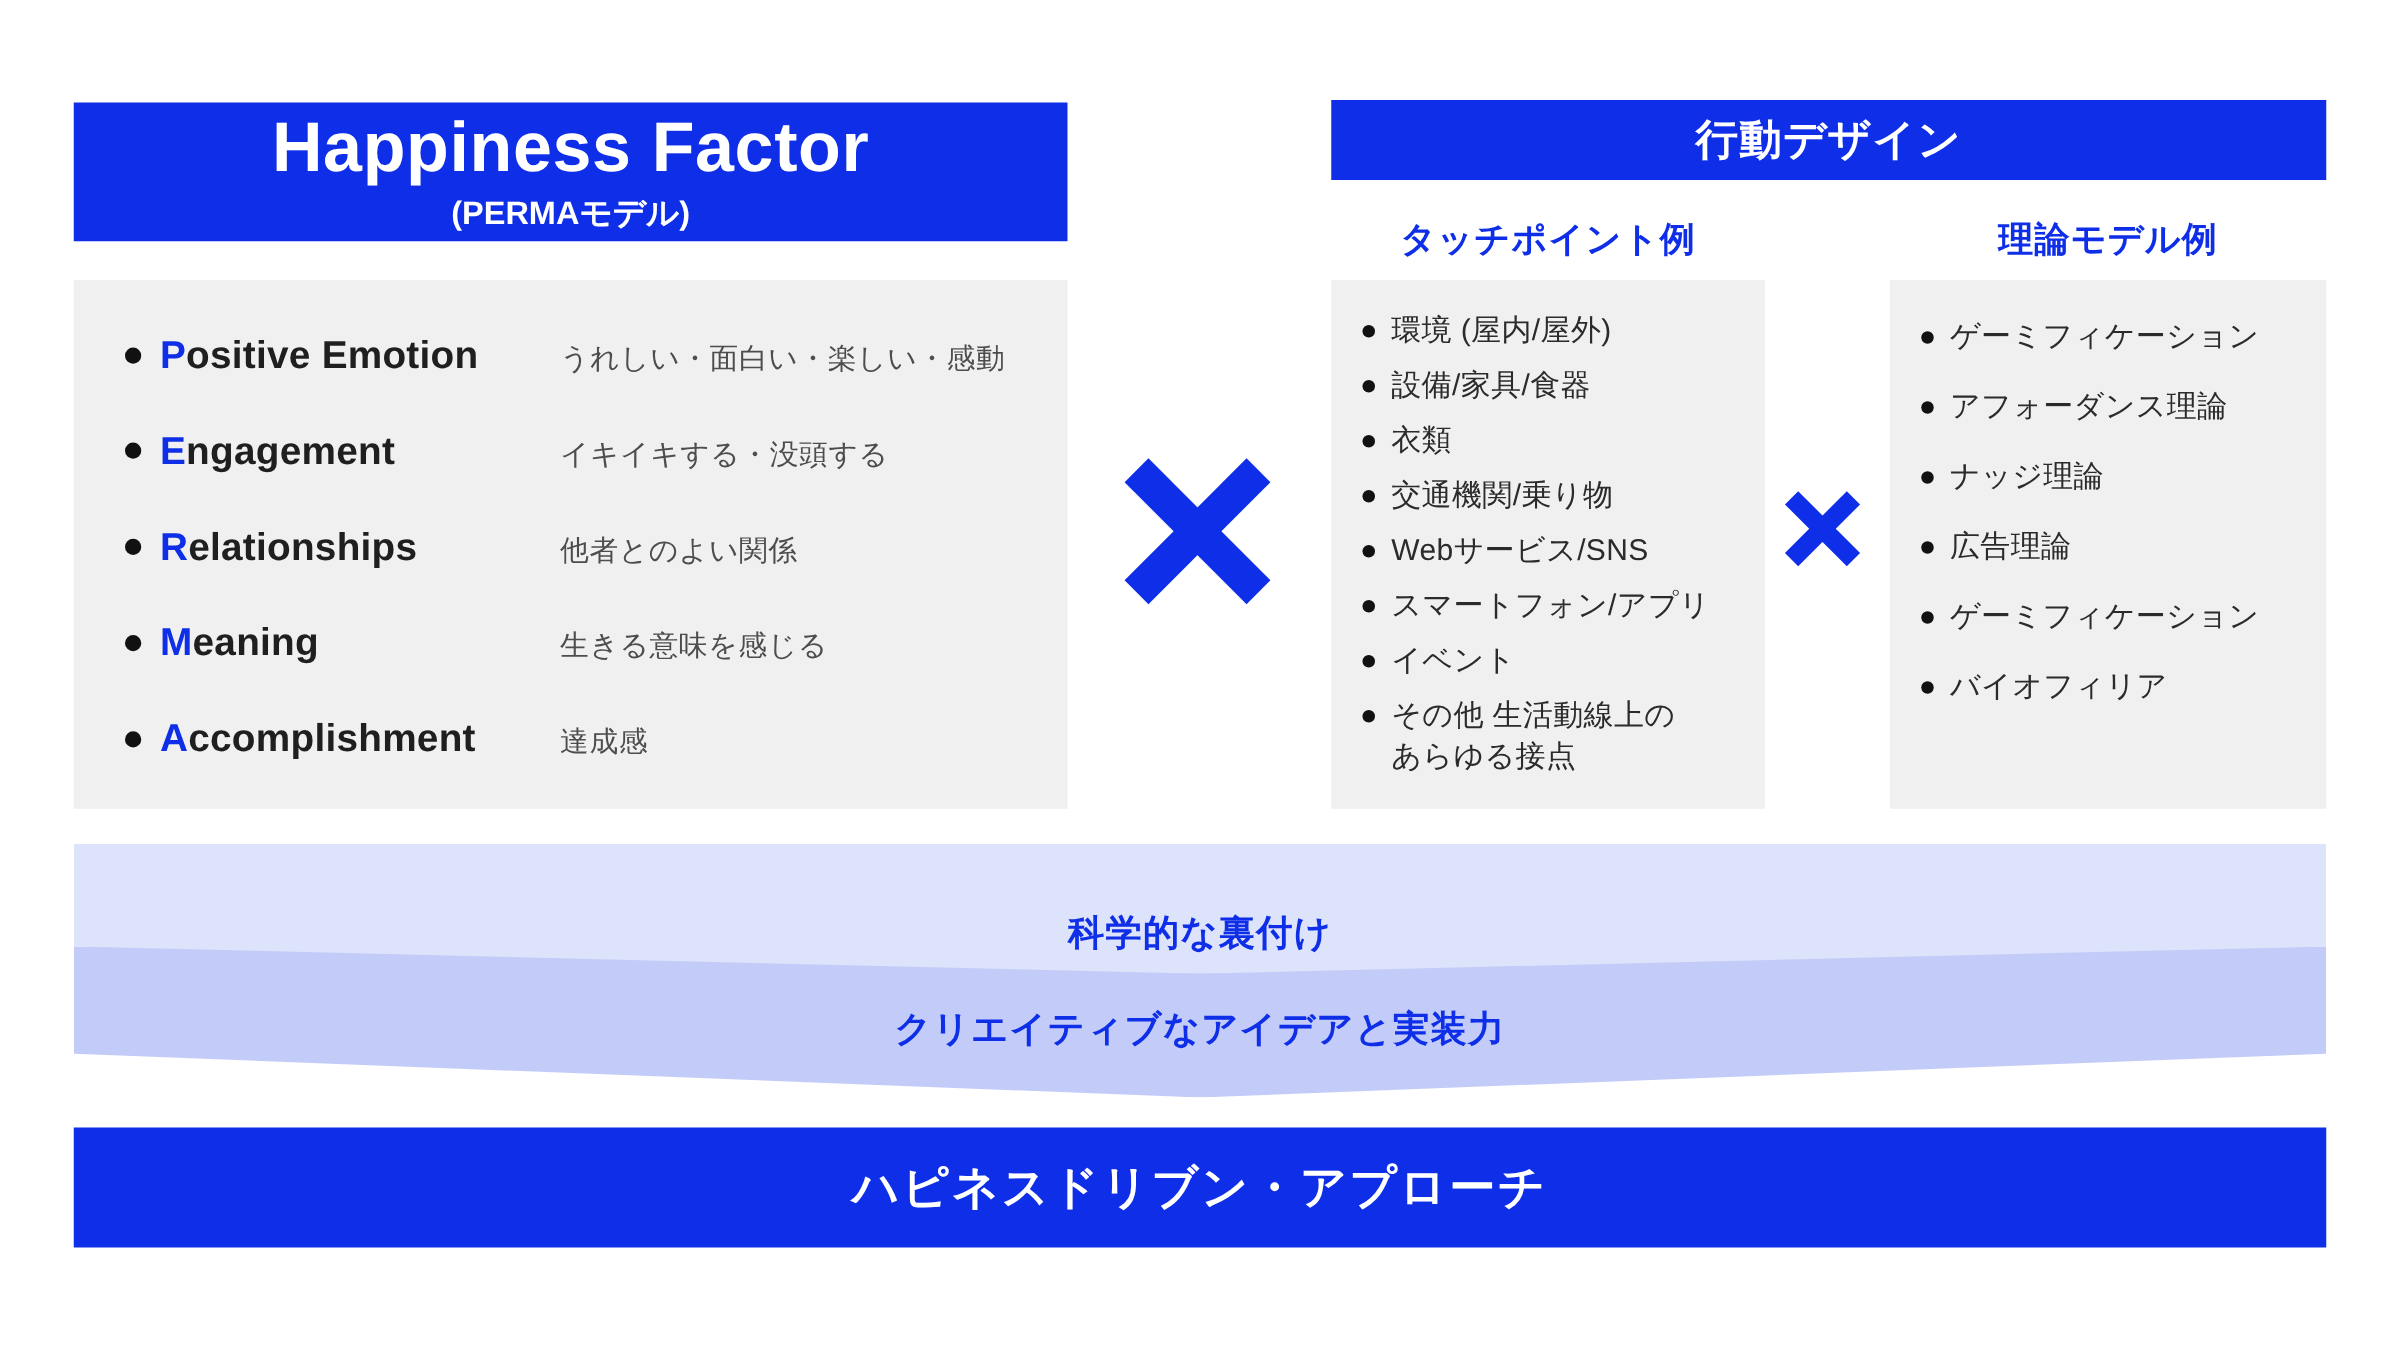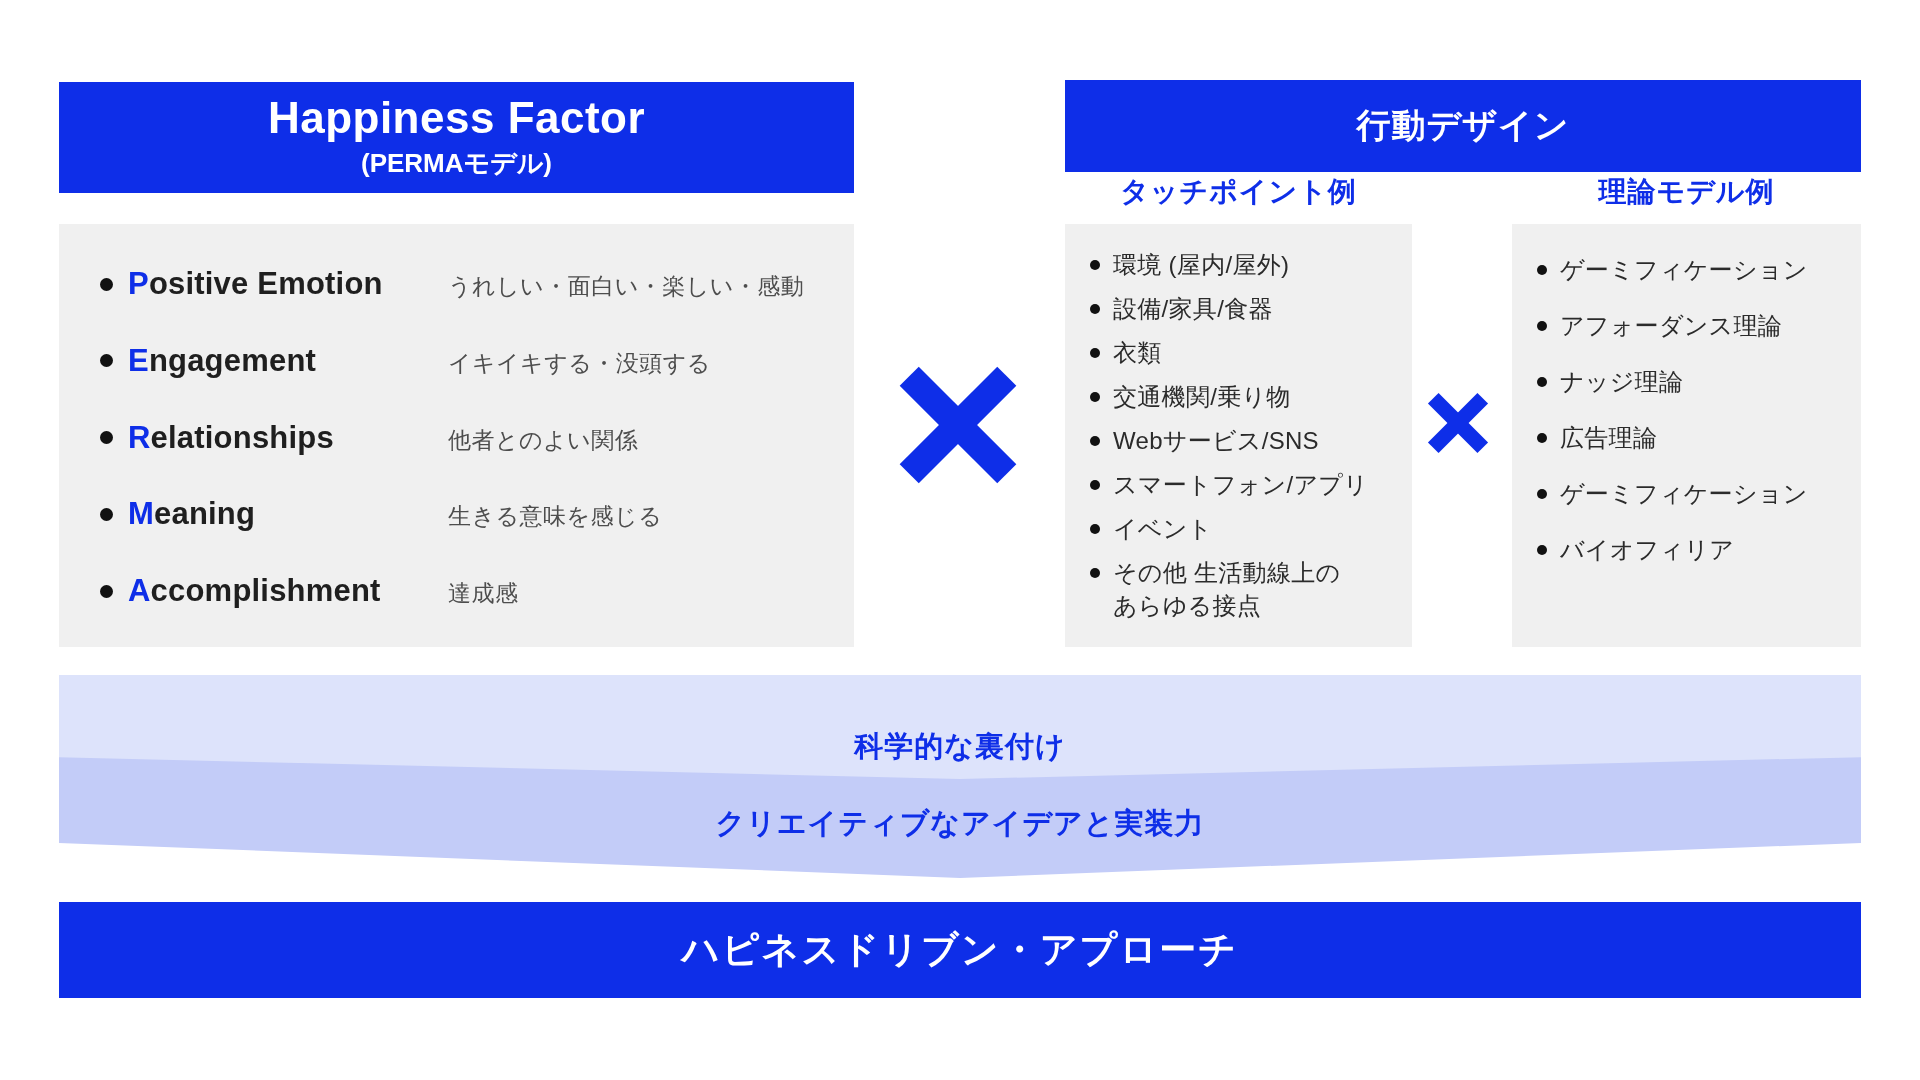--- a/index.html
+++ b/index.html
@@ -15,21 +15,21 @@
     font-family:"Liberation Sans", sans-serif;color:#1F1F1F;
   }
   .abs{position:absolute;}
 
   
   .header-left{
     left:59px;top:82px;width:795px;height:111px;background:var(--primary);
     display:flex;flex-direction:column;align-items:center;justify-content:center;
     color:#fff;text-align:center;
   }
-  .header-left .title{font-size:44px;font-weight:800;letter-spacing:.5px;line-height:1.1;}
+  .header-left .title{font-size:56px;font-weight:800;letter-spacing:.5px;line-height:1.1;}
   .header-left .subtitle{font-size:26px;font-weight:700;margin-top:4px;}
 
   .panel-left{
     left:59px;top:224px;width:795px;height:423px;background:var(--panel-gray);
     display:flex;flex-direction:column;justify-content:space-between;
     padding:42px 20px 38px 41px;
   }
   .perma-row{display:flex;align-items:baseline;}
   .perma-dot{
     width:13px;height:13px;border-radius:50%;background:#111;
@@ -46,21 +46,21 @@
   }
   .cross .bar.a{transform:translate(-50%,-50%) rotate(45deg);}
   .cross .bar.b{transform:translate(-50%,-50%) rotate(-45deg);}
   .cross-big{left:905px;top:372px;width:106px;height:106px;}
   .cross-big .bar{width:138px;height:27px;}
   .cross-small{left:1431px;top:396px;width:54px;height:54px;}
   .cross-small .bar{width:70px;height:15px;}
 
   
   .header-right{
-    left:1065px;top:80px;width:796px;height:92px;background:var(--primary);
+    left:1065px;top:80px;width:796px;height:64px;background:var(--primary);
     display:flex;align-items:center;justify-content:center;
     color:#fff;font-size:34px;font-weight:800;letter-spacing:1px;
   }
   .col-header{
     top:170px;height:44px;display:flex;align-items:center;justify-content:center;
     color:var(--primary);font-size:28px;font-weight:800;letter-spacing:1px;
   }
   .col-header.touch{left:1065px;width:347px;}
   .col-header.theory{left:1512px;width:349px;}
 

